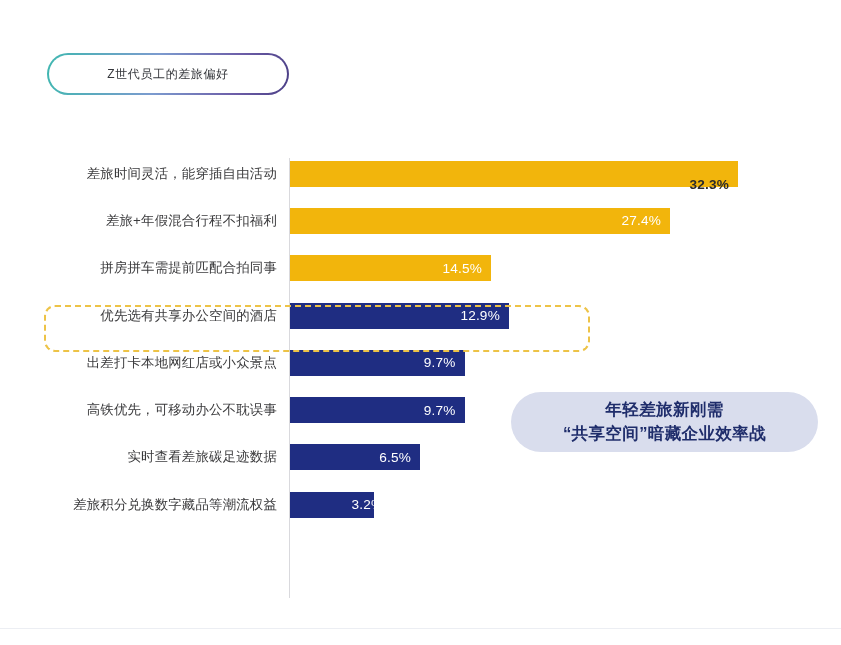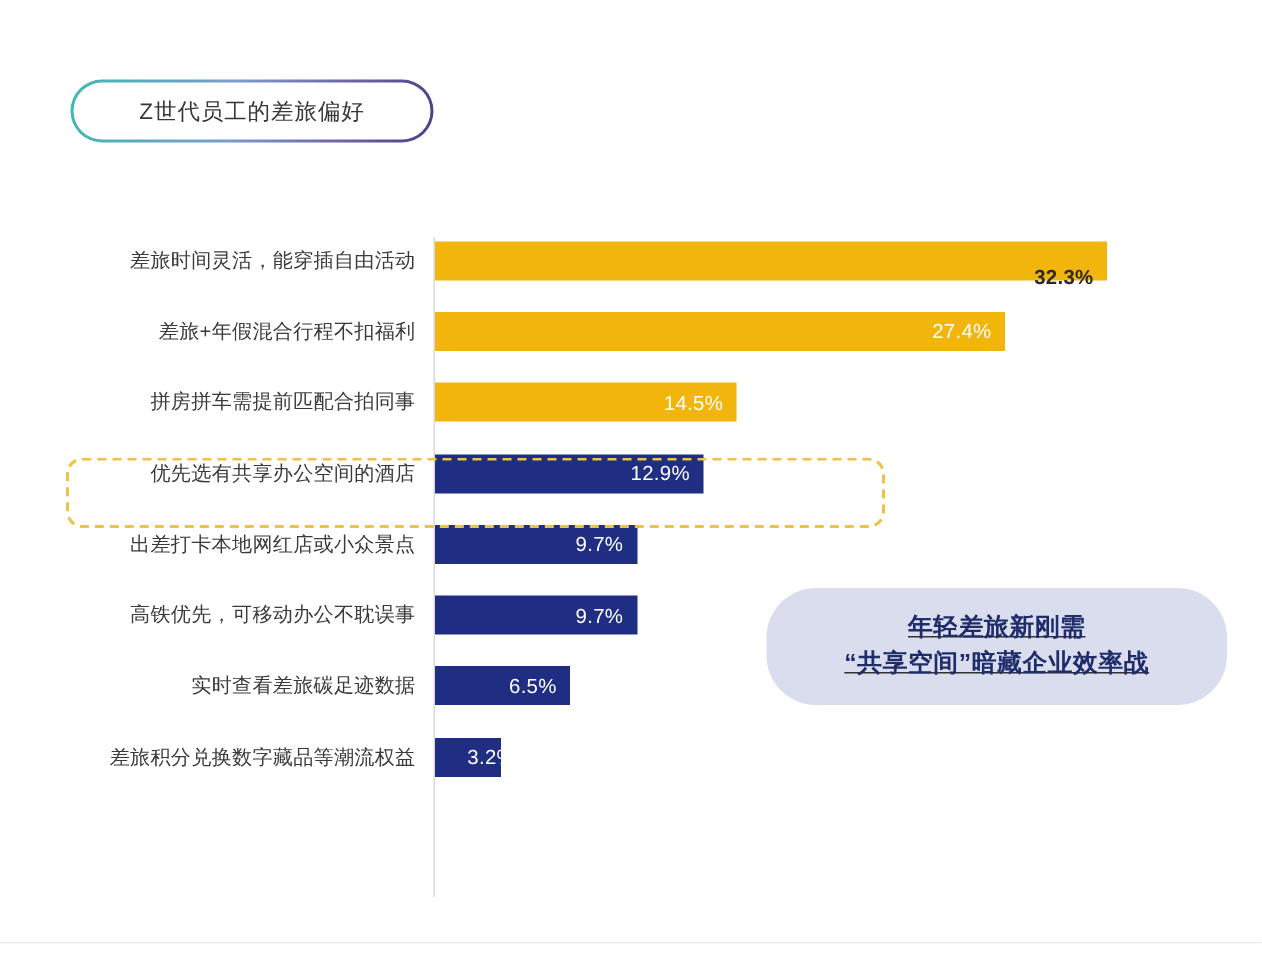--- a/index.html
+++ b/index.html
@@ -37,21 +37,21 @@
     width: 100%;
     height: 100%;
     border-radius: 21px;
     background: #ffffff;
     display: flex;
     align-items: center;
     justify-content: center;
     box-sizing: border-box;
   }
   .title-text {
-    font-size: 15px;
+    font-size: 12px;
     color: #35373c;
     letter-spacing: 0.6px;
     white-space: nowrap;
   }
 
   
   #chart {
     position: absolute;
     left: 0;
     top: 150px;
@@ -96,21 +96,21 @@
     align-items: center;
   }
   .bar {
     height: 26px;
     position: relative;
     display: flex;
     align-items: center;
     justify-content: flex-end;
   }
   .bar.gold { background: #f2b50c; }
-  .bar.navy { background: #1f2d82; }
+  .bar.navy { background: #1f2d82; padding-left: 40px; }
   .bar-value {
     font-size: 13.6px;
     padding-right: 9px;
     white-space: nowrap;
     letter-spacing: 0.2px;
   }
   .bar-value.white { color: #ffffff; text-align: center; }
   .bar-value.dark {
     color: #2b2b2b;
     font-weight: bold;
@@ -134,29 +134,28 @@
     box-sizing: border-box;
     pointer-events: none;
   }
 
   
   .callout {
     position: absolute;
     left: 511px;
     top: 392px;
     width: 307px;
-    height: 78px;
+    height: 60px;
     border-radius: 33px;
     background: #d9dded;
     display: flex;
     flex-direction: column;
     align-items: center;
     justify-content: center;
     box-sizing: border-box;
-    text-decoration: underline;
   }
   .callout-line {
     font-size: 16.5px;
     font-weight: bold;
     color: #1f2d6b;
     letter-spacing: 0.4px;
     line-height: 1.45;
     white-space: nowrap;
   }
 

